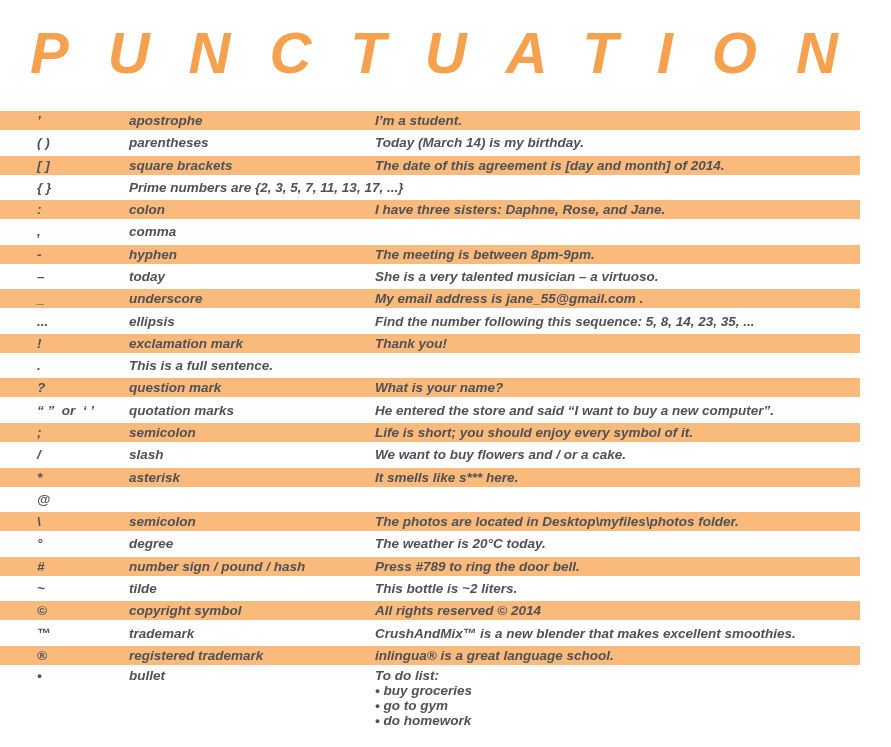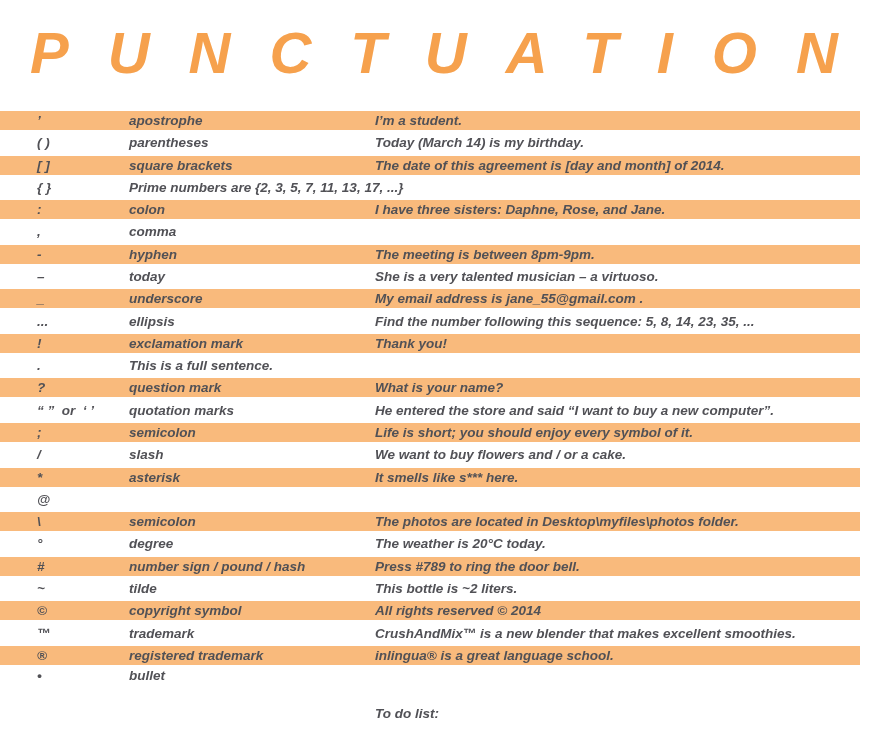--- a/index.html
+++ b/index.html
@@ -56,21 +56,21 @@
   }
   .cell-example { white-space: nowrap; }
 
   .prow.multiline {
     height: auto;
     align-items: flex-start;
   }
   .prow.multiline .cell-symbol,
   .prow.multiline .cell-name { line-height: 15px; padding-top: 0; }
   .cell-example.lines { line-height: 15px; }
-  .cell-example.lines div { line-height: 15px; margin-top: 38px; }
+  .cell-example.lines div { line-height: 15px; }
 </style>
 </head>
 <body>
 
 <div class="page">
   <div class="title">PUNCTUATION</div>
   <div class="ptable" id="ptable">
       <div class="prow hl">
         <span class="cell-symbol">’</span>
         <span class="cell-name">apostrophe</span>

